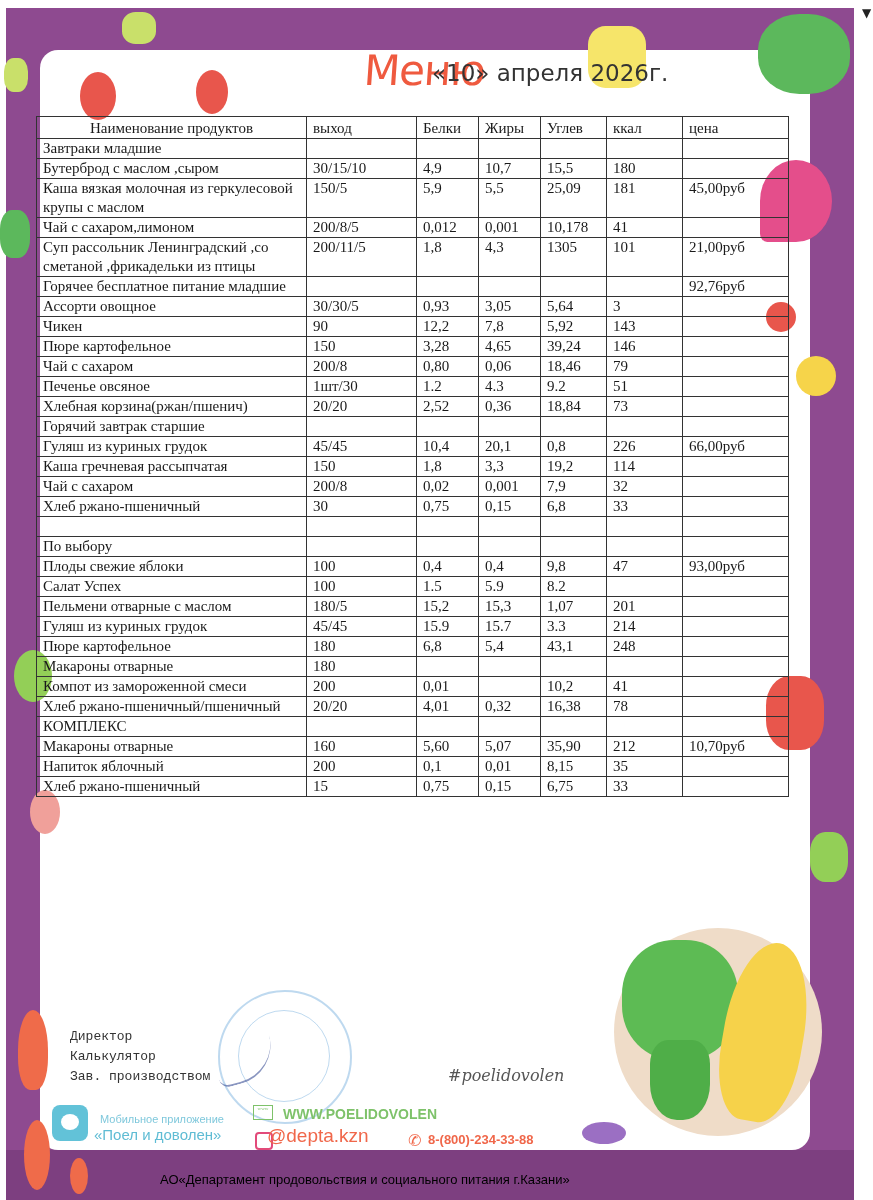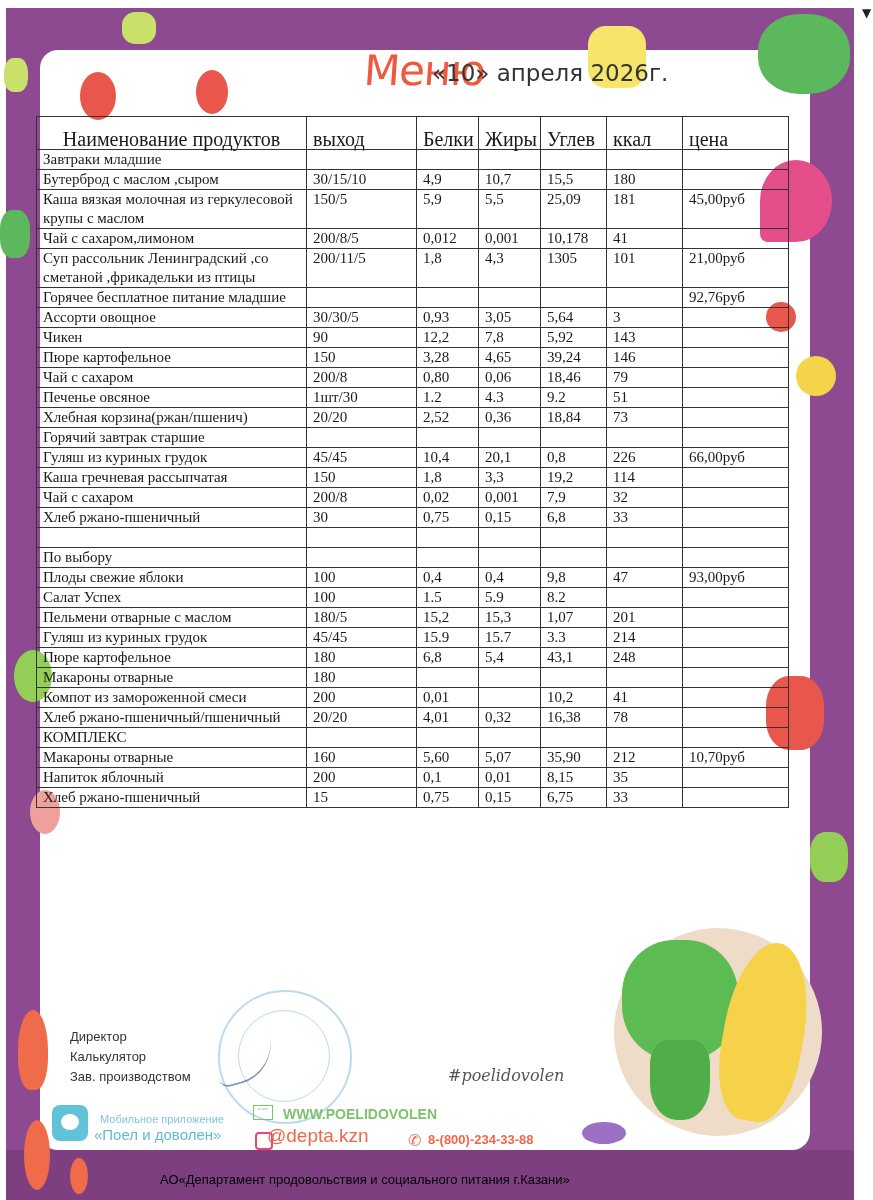--- a/index.html
+++ b/index.html
@@ -32,28 +32,28 @@
   }
   table.menu {
     position: absolute; left: 36px; top: 116px; width: 752px;
     border-collapse: collapse; table-layout: fixed;
     font-size: 15px; color: #1a1a1a;
   }
   table.menu td, table.menu th {
     border: 1px solid #333; padding: 0 6px; vertical-align: top;
     line-height: 19px; font-weight: normal; text-align: left;
   }
-  table.menu th { font-size: 20px; padding-top: 13px; }
+  table.menu th { font-size: 15px; padding-top: 2px; }
   table.menu th.name-h { text-align: center; }
   td.section { font-weight: bold; }
   td.bold { font-weight: bold; }
   td.price { font-weight: bold; }
   .footer-labels {
     position: absolute; left: 70px; top: 1027px;
-    font-family: Liberation Sans, sans-serif; font-size: 13px; color: #333; line-height: 20px;
+    font-family: Liberation Mono, monospace; font-size: 13px; color: #333; line-height: 20px;
   }
   .app-icon {
     position: absolute; left: 52px; top: 1105px; width: 36px; height: 36px;
     background: #62c2d8; border-radius: 8px;
   }
   .app-icon::after {
     content: ""; position: absolute; left: 9px; top: 9px; width: 18px; height: 16px;
     background: #fff; border-radius: 50%;
   }
   .app-label-small {

